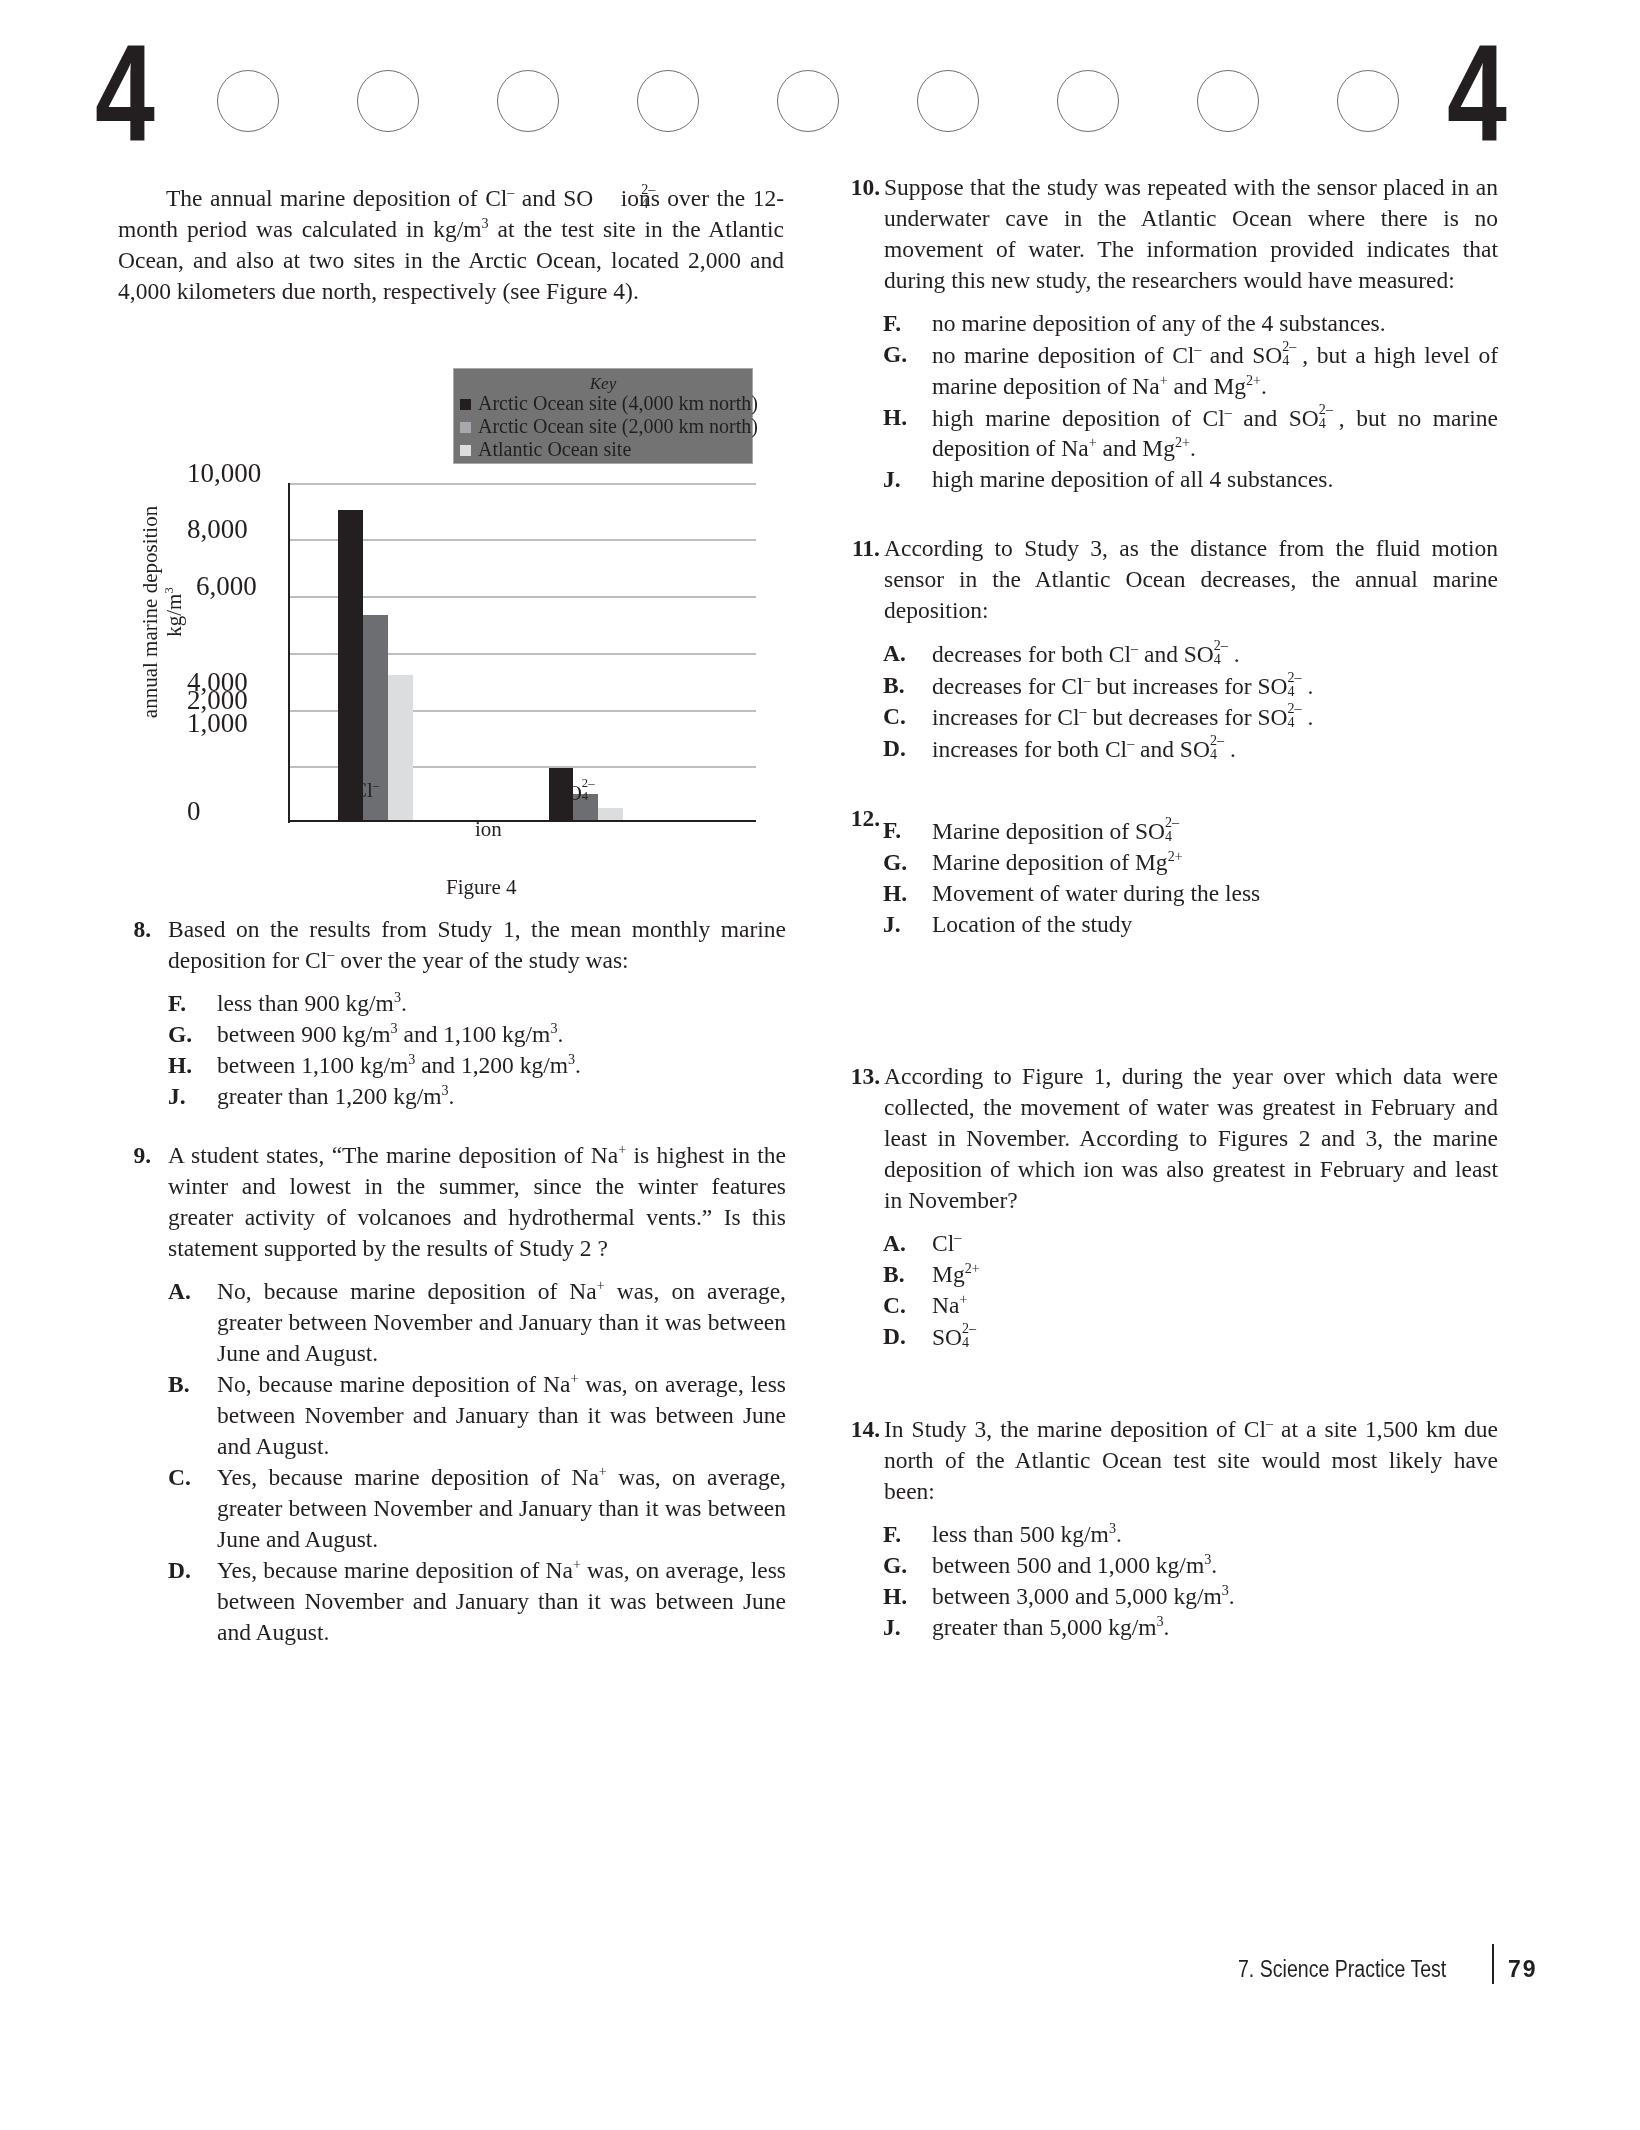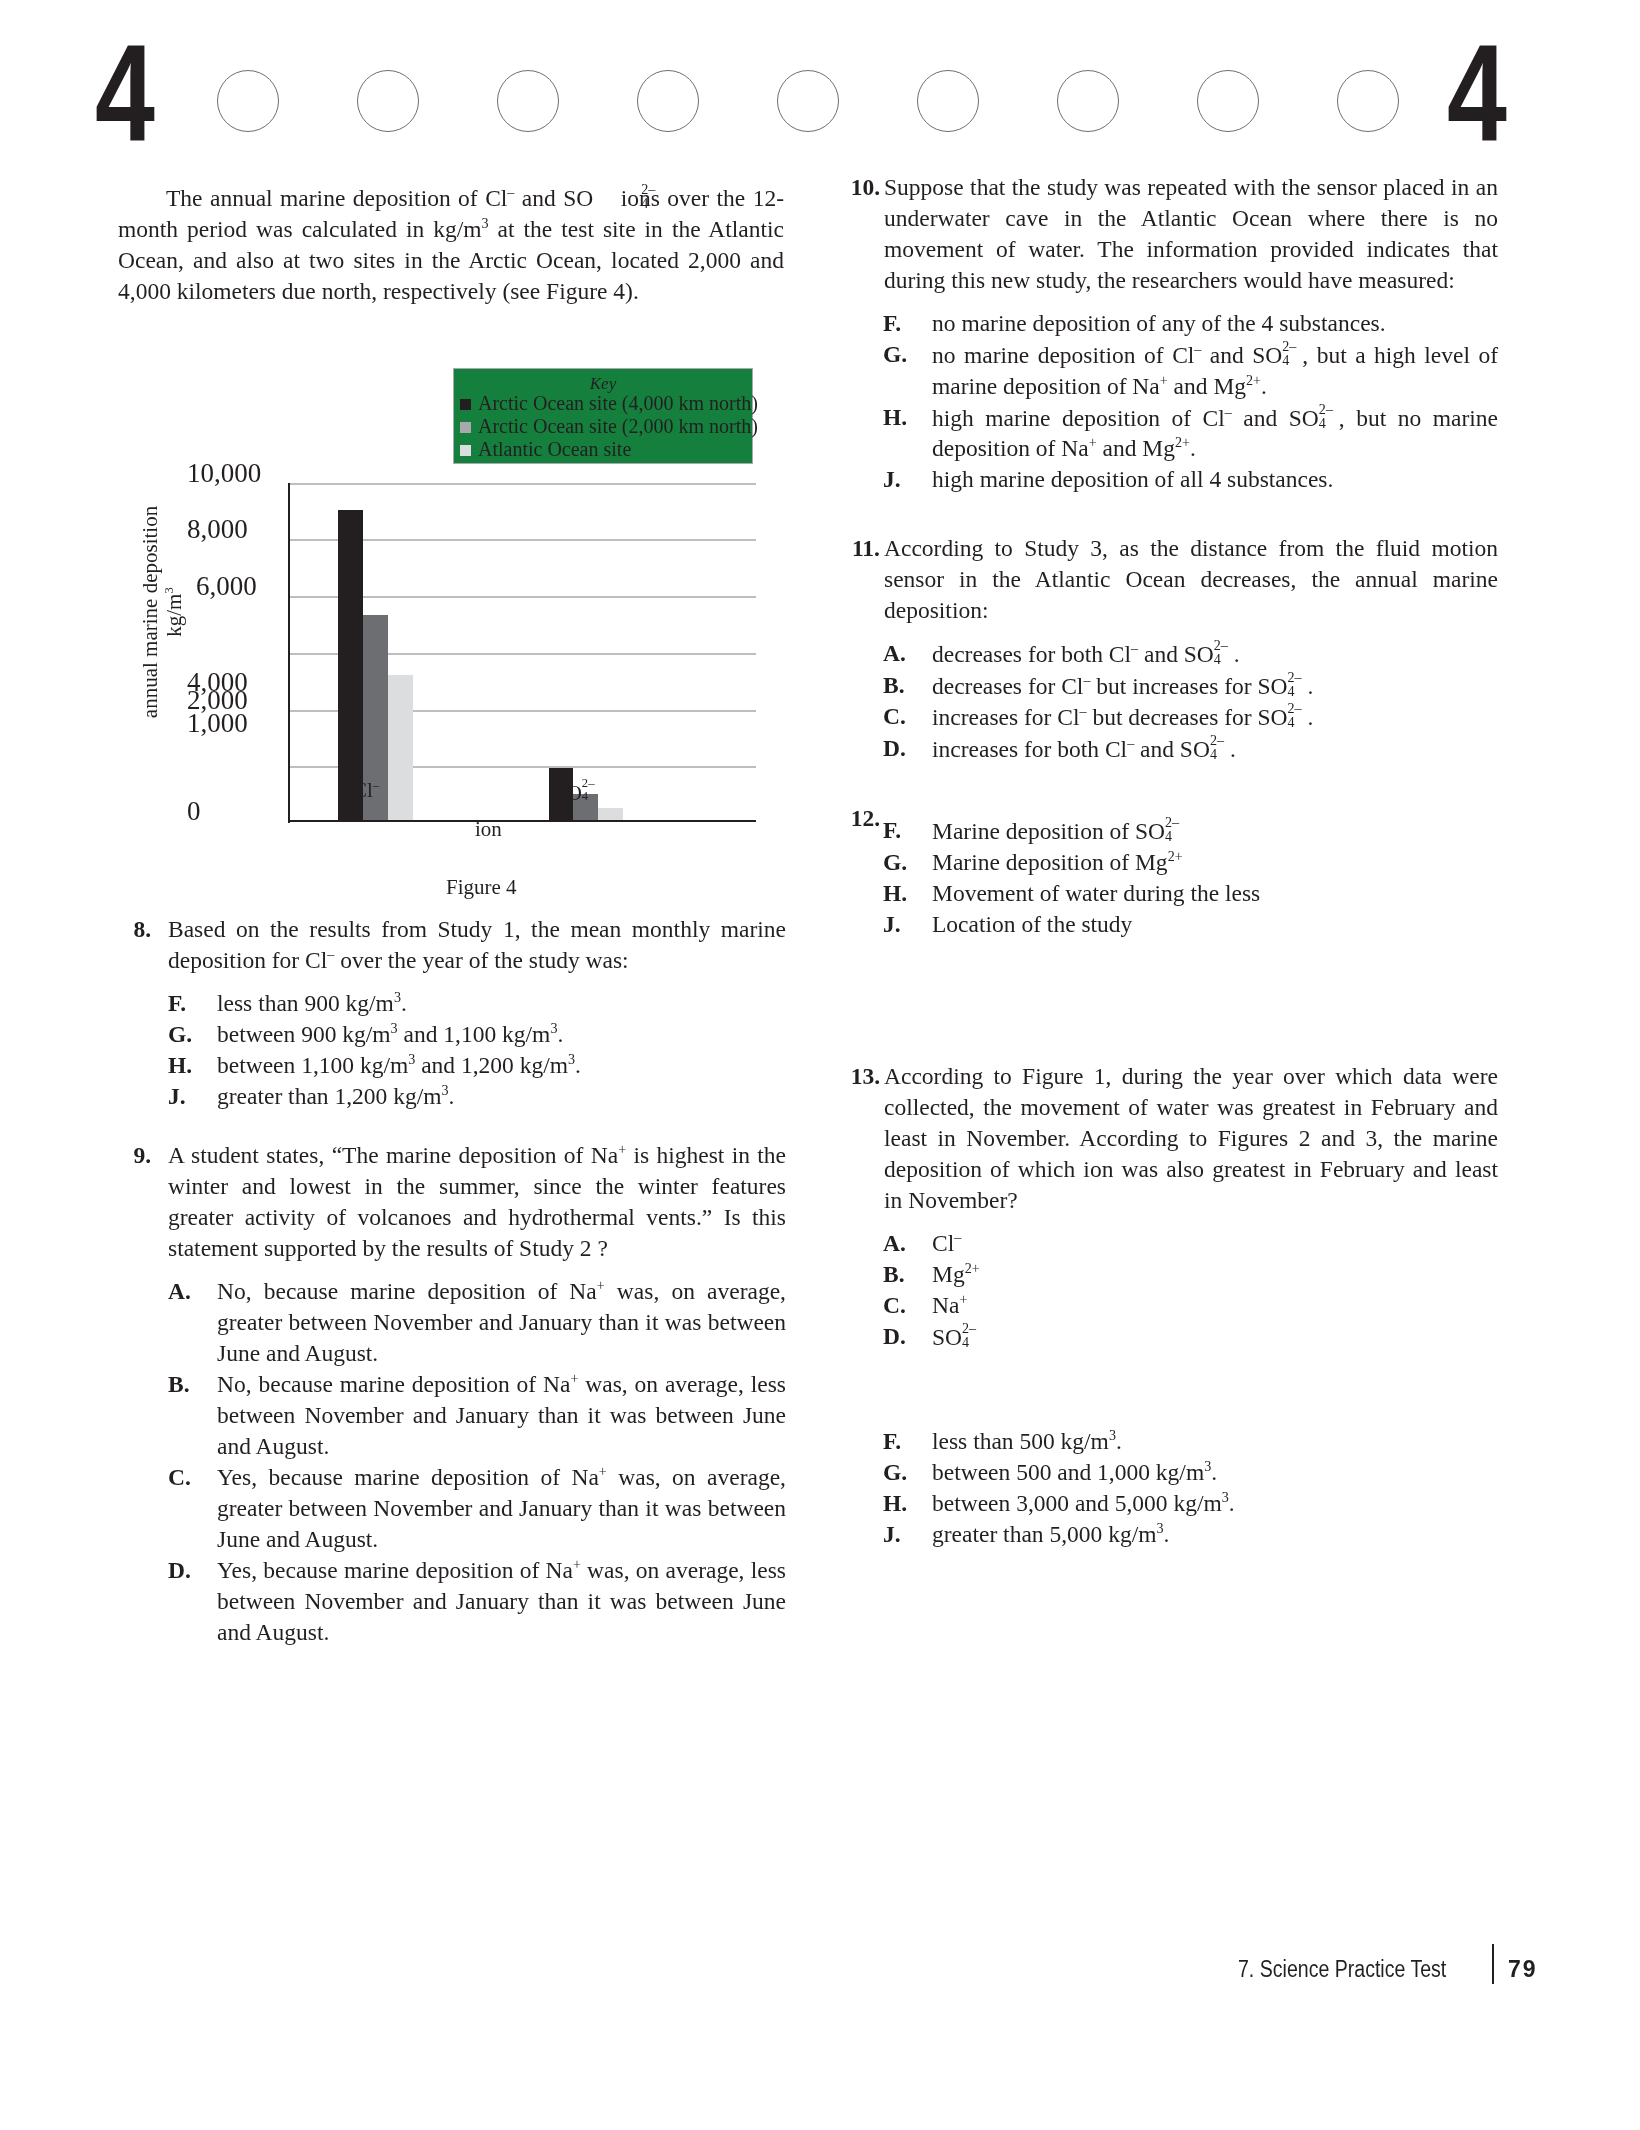--- a/index.html
+++ b/index.html
@@ -23,21 +23,21 @@
   .choice .lbl { position:absolute; left:0; top:0; font-weight:bold; }
   sup, sub { font-size:0.6em; line-height:0; }
   .ion { white-space:nowrap; }
   .ion .sp { display:inline-block; position:relative; width:0.85em; height:1em; vertical-align:baseline; }
   .ion .sp .s-up { position:absolute; left:0; top:-0.55em; font-size:0.6em; }
   .ion .sp .s-dn { position:absolute; left:0; top:0.45em; font-size:0.6em; }
   .chart-txt { position:absolute; font-size:21px; line-height:22px; color:#231f20; }
   .ytick { position:absolute; width:90px; font-size:27px; line-height:22px; }
   .grid { position:absolute; left:289px; width:467px; height:2px; background:#bcbec0; }
   .bar { position:absolute; }
-  .legend { position:absolute; left:453px; top:368px; width:300px; height:96px; border:1.5px solid #a7a9ac; box-sizing:border-box; background:#15803d; }
+  .legend { position:absolute; left:453px; top:368px; width:300px; height:96px; border:1.5px solid #a7a9ac; box-sizing:border-box; background:#737373; }
   .legend .key { position:absolute; left:0; right:0; top:6px; text-align:center; font-style:italic; font-size:17px; line-height:18px; }
   .legend .item { position:absolute; left:6px; font-size:20px; line-height:20px; white-space:nowrap; }
   .legend .sw { display:inline-block; width:11px; height:11px; margin-right:7px; vertical-align:0px; }
   .footer { position:absolute; top:1955px; font-family:"Liberation Sans","DejaVu Sans",sans-serif; font-size:23px; line-height:28px; }
 </style>
 </head>
 <body>
 
 <div class="abs big4" style="left:95px; top:42px;">4</div>
 <div>
@@ -169,20 +169,23 @@
   </div>
   <div class="choices">
     <div class="choice"><span class="lbl">A.</span><span>Cl</span><sup>–</sup></div>
     <div class="choice"><span class="lbl">B.</span><span>Mg</span><sup>2+</sup></div>
     <div class="choice"><span class="lbl">C.</span><span>Na</span><sup>+</sup></div>
     <div class="choice"><span class="lbl">D.</span><span>SO</span><span class="ion"><span class="sp"><span class="s-up">2–</span><span class="s-dn">4</span></span></span></div>
   </div>
 </div>
 
 <div class="col right-col" style="top:1414px;">
+  <div class="q">
+    <span class="qnum">14.</span><span>In Study 3, the marine deposition of Cl</span><sup>–</sup><span> at a site 1,500 km due north of the Atlantic Ocean test site would most likely have been:</span>
+  </div>
   <div class="choices">
     <div class="choice"><span class="lbl">F.</span><span>less than 500 kg/m</span><sup>3</sup><span>.</span></div>
     <div class="choice"><span class="lbl">G.</span><span>between 500 and 1,000 kg/m</span><sup>3</sup><span>.</span></div>
     <div class="choice"><span class="lbl">H.</span><span>between 3,000 and 5,000 kg/m</span><sup>3</sup><span>.</span></div>
     <div class="choice"><span class="lbl">J.</span><span>greater than 5,000 kg/m</span><sup>3</sup><span>.</span></div>
   </div>
 </div>
 
 <div class="footer" style="left:1238px; color:#231f20; transform:scaleX(0.85); transform-origin:left top;">7.  Science Practice Test</div>
 <div class="abs" style="left:1492px; top:1944px; width:2px; height:40px; background:#231f20;"></div>

